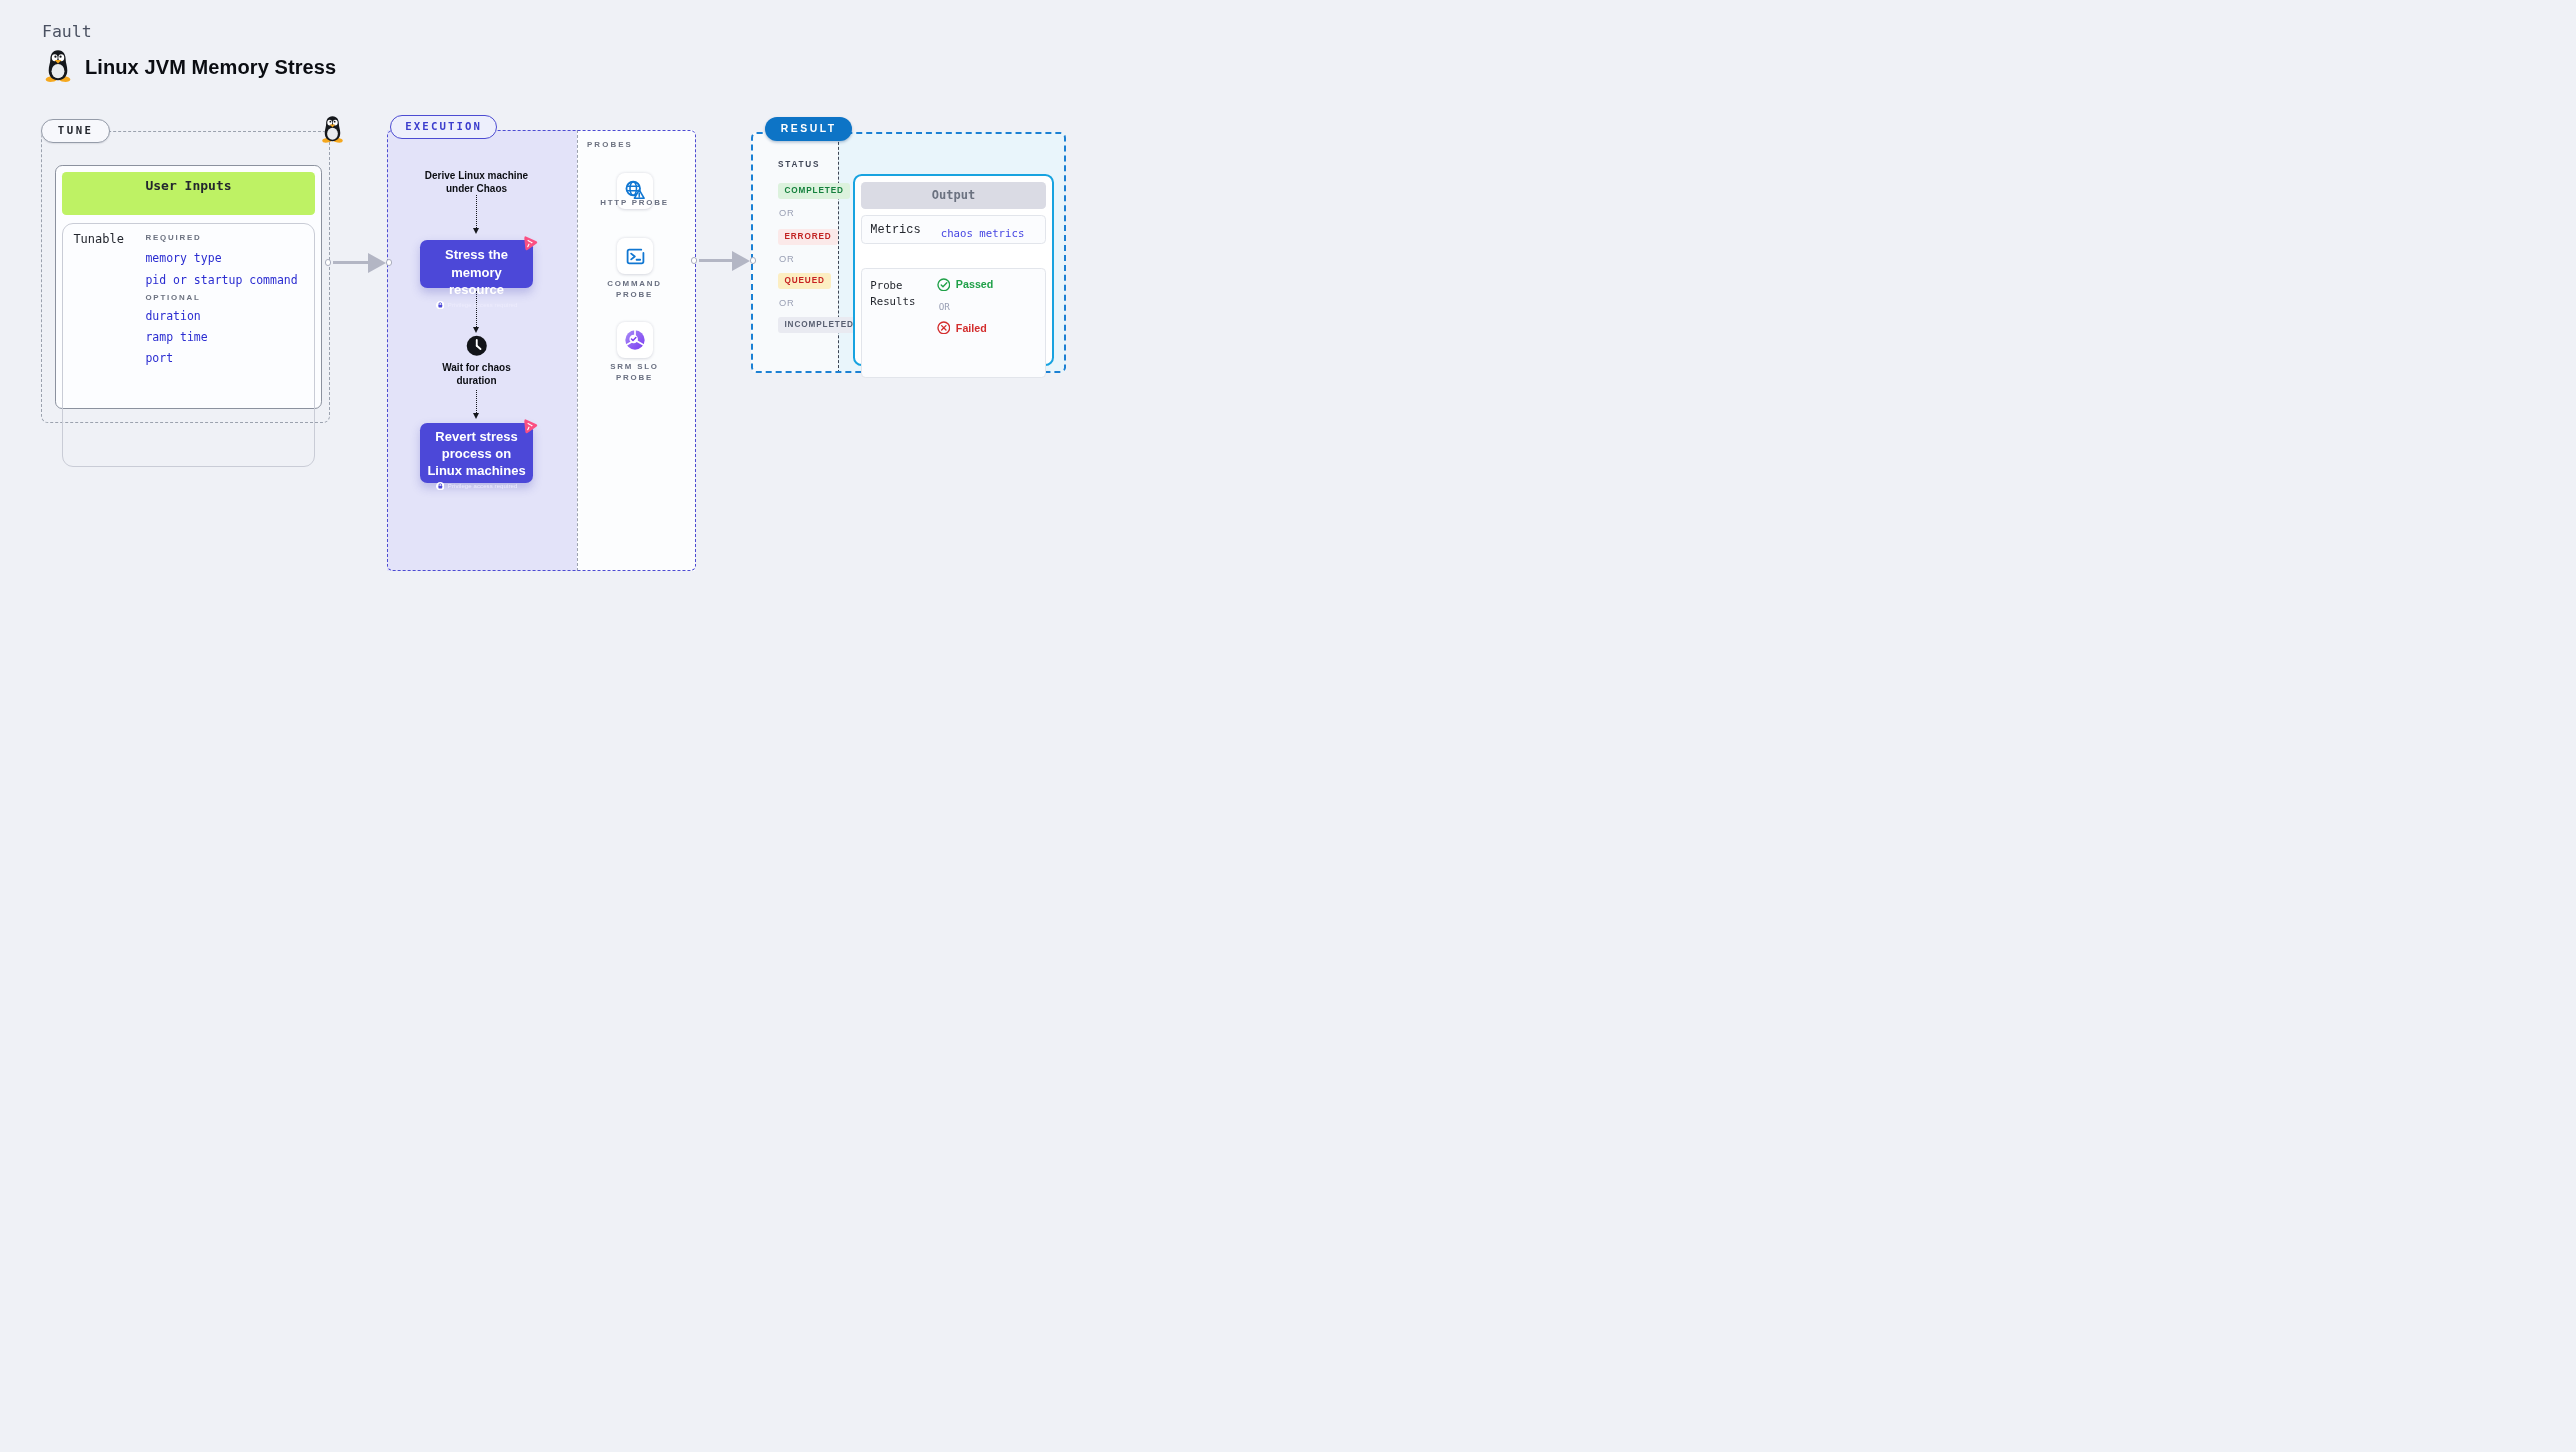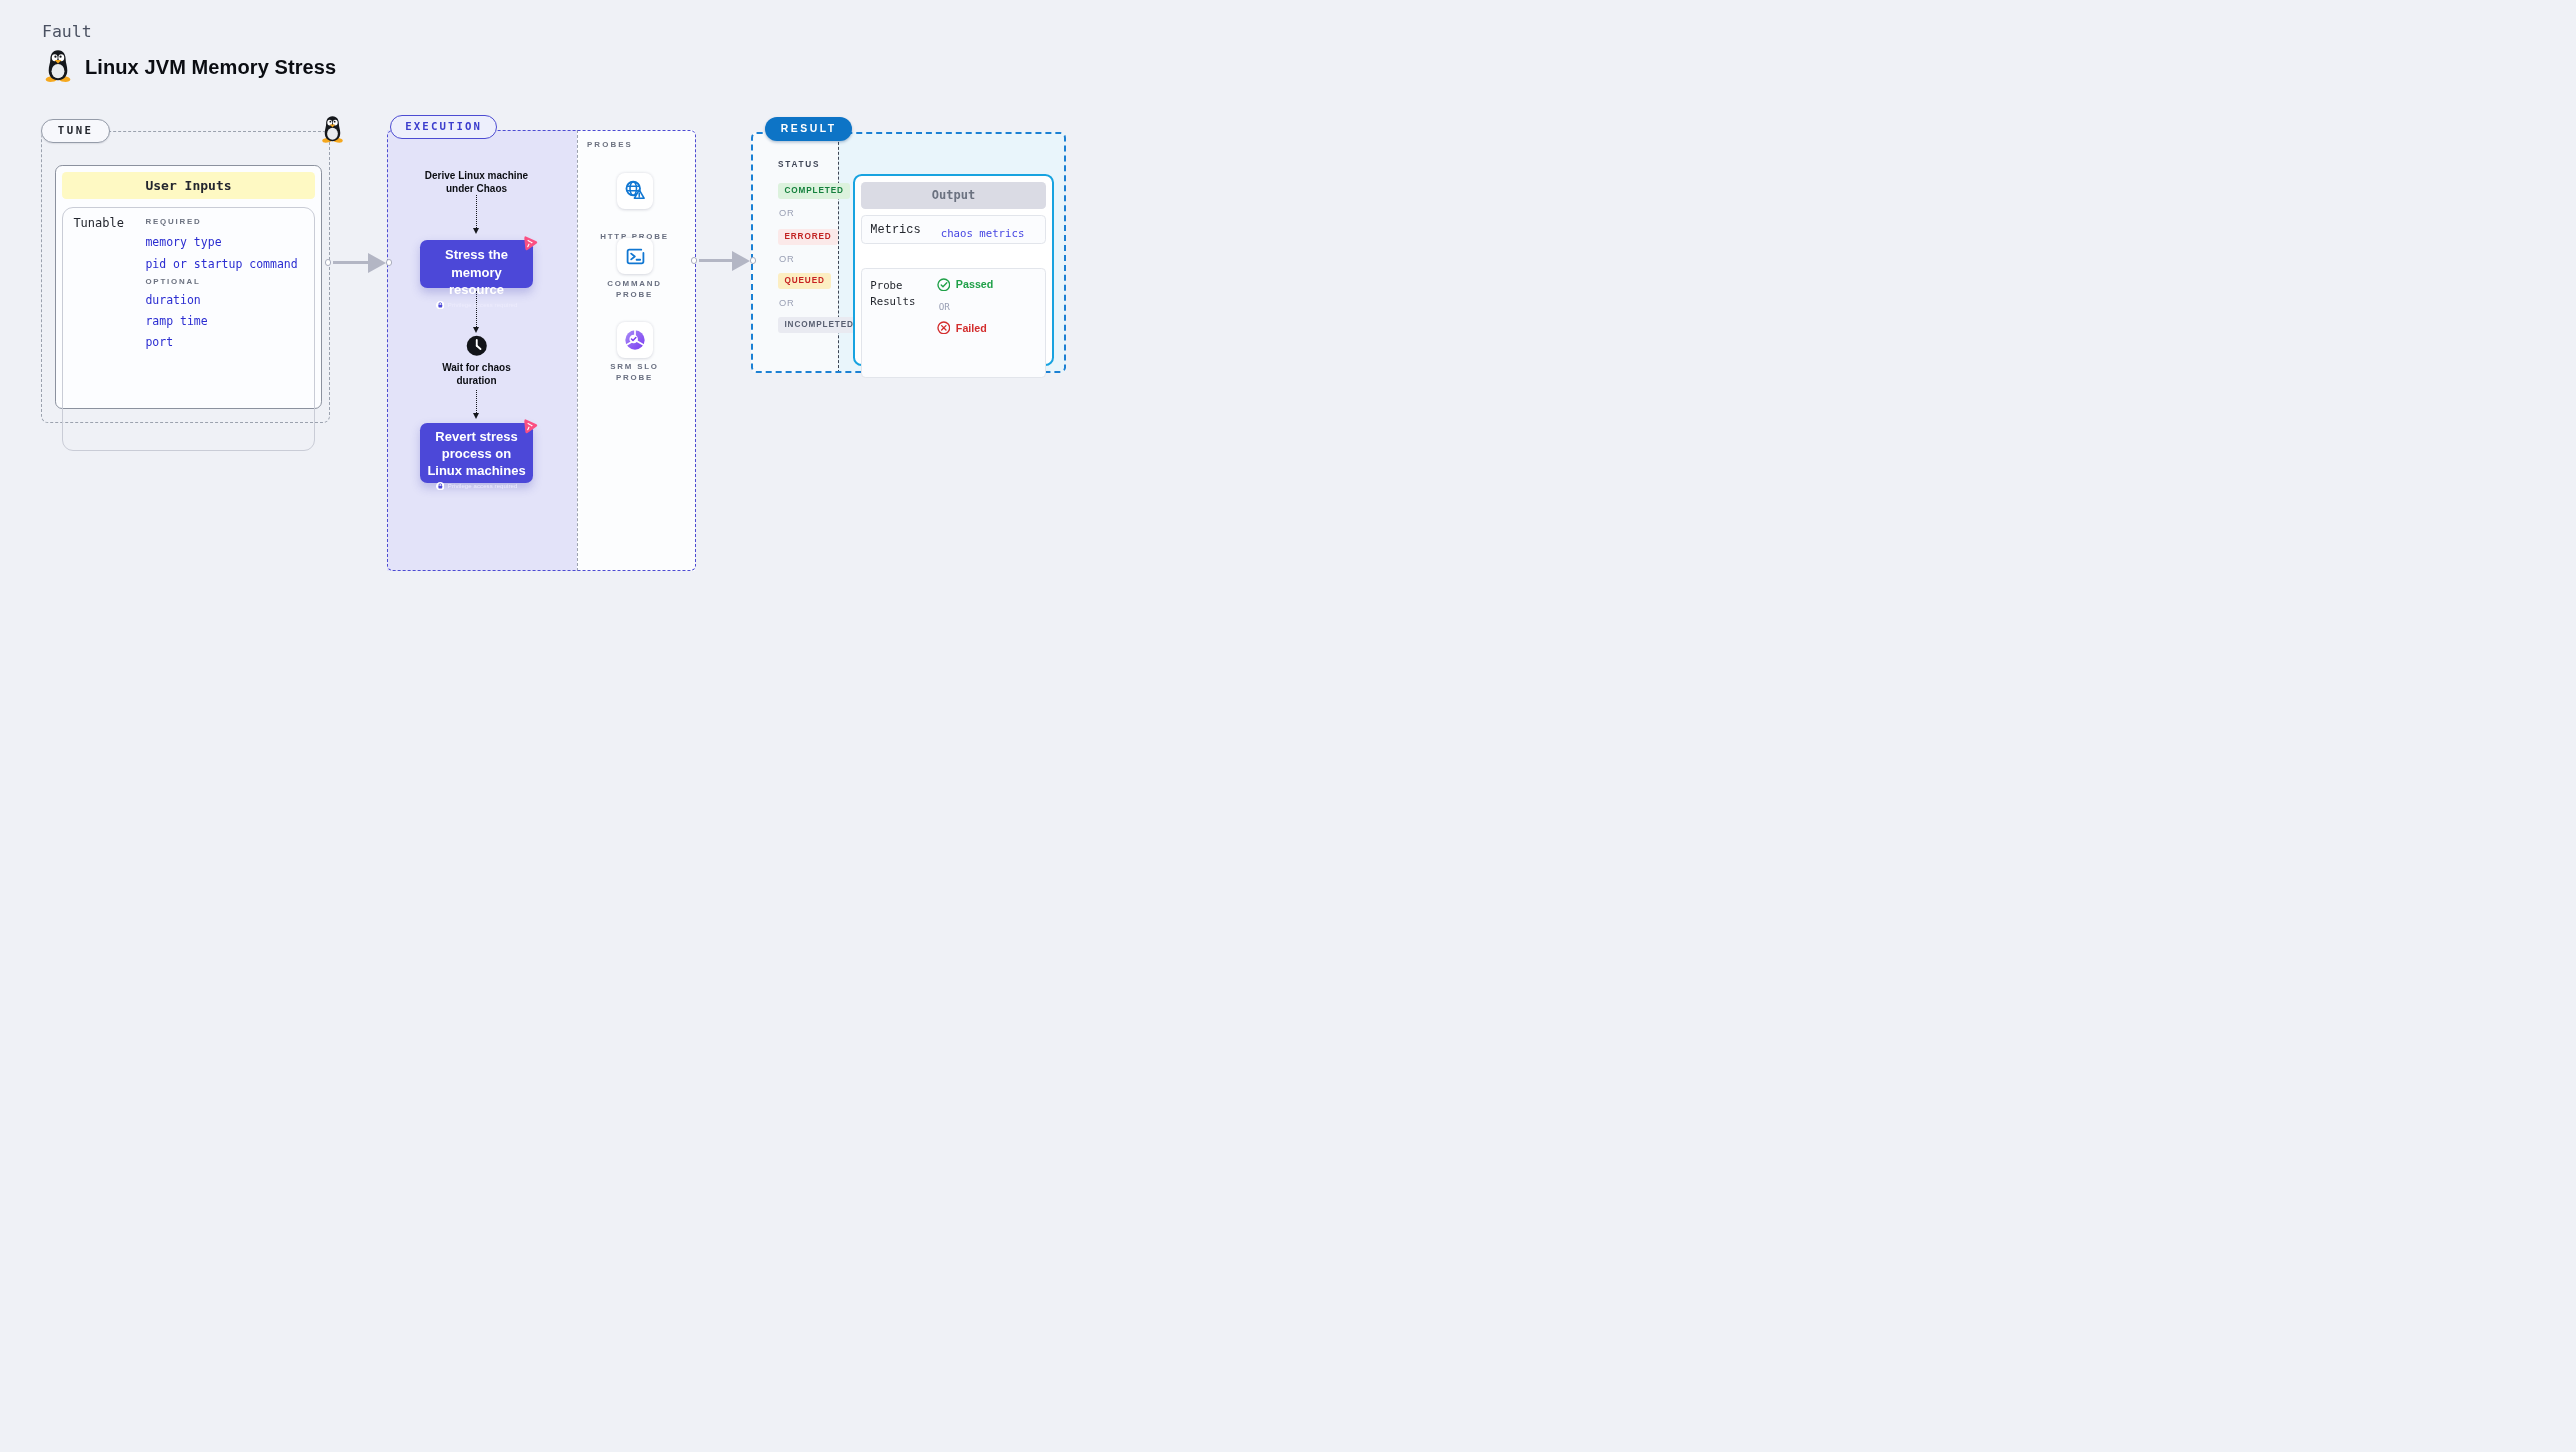--- a/index.html
+++ b/index.html
@@ -24,21 +24,21 @@
   .vdivider { position:absolute; width:0; z-index:2; }
 
   
   .tune-box { left:41px; top:131px; width:289px; height:292px; border:1.4px dashed #9ba2ae; }
   .tune-pill { left:41px; top:119px; background:#f7f8fc; border:1.8px solid #959ca9; color:#23262e;
     font-family:"DejaVu Sans Mono",monospace; box-shadow:0 0.7px 1.4px rgba(30,35,60,.12); }
   .tux-fence { position:absolute; left:320px; top:115px; width:25px; height:28px; z-index:7; }
 
   .ui-card { position:absolute; left:55px; top:165px; width:267px; height:244px; background:#fcfdff;
     border:1.4px solid #8b919e; border-radius:7.2px; padding:6.4px; z-index:5; }
-  .ui-header { height:27px; line-height:27px; background:#fef9c3; border-radius:4.3px; text-align:center;
+  .ui-header { height:43px; line-height:27px; background:#bef264; border-radius:4.3px; text-align:center;
     font-family:"DejaVu Sans Mono",monospace; font-size:13px; font-weight:700; color:#23262e; }
   .ui-body { position:relative; margin-top:7.2px; height:244px; border:1.1px solid #c9ccd6; border-radius:11px;text-align:center; }
   .tunable-label { position:absolute; left:10px; top:8.6px; font-family:"DejaVu Sans Mono",monospace;
     font-size:12px; color:#23262e; }
   .grp-label { position:absolute; left:82px; font-size:7.9px; font-weight:700; letter-spacing:1.8px; color:#6c7280; }
   .tune-link { position:absolute; left:82px; font-family:"DejaVu Sans Mono",monospace; font-size:11.5px;
     color:#2b2dd1; cursor:pointer; }
 
   
   .garrow { position:absolute; height:21.5px; z-index:8; }
@@ -230,21 +230,21 @@
   <div class="probe-card" style="top:173px;">
     <svg width="24" height="24" viewBox="0 0 34 34" fill="none">
       <circle cx="14.5" cy="13.5" r="9.6" stroke="#1177d2" stroke-width="2.6"></circle>
       <ellipse cx="14.5" cy="13.5" rx="4.6" ry="9.6" stroke="#1177d2" stroke-width="2.2"></ellipse>
       <path d="M5.6 10.4 H23.4 M5.3 16.6 H23.7" stroke="#1177d2" stroke-width="2.2"></path>
       <path d="M23 15.5 L29.8 27.2 H16.2 Z" fill="#ffffff" stroke="#1177d2" stroke-width="2.3" stroke-linejoin="round"></path>
       <path d="M23 19.8 v3.4" stroke="#1177d2" stroke-width="2.2" stroke-linecap="round"></path>
       <circle cx="23" cy="25.3" r="1.25" fill="#1177d2"></circle>
     </svg>
   </div>
-  <div class="probe-label" style="top:232px;">HTTP PROBE</div>
+  <div class="probe-label" style="top:198px;">HTTP PROBE</div>
 
   <div class="probe-card" style="top:238px;">
     <svg width="23" height="23" viewBox="0 0 32 32" fill="none">
       <path d="M24 6.5 H7.5 a2.5 2.5 0 0 0 -2.5 2.5 V23 a2.5 2.5 0 0 0 2.5 2.5 H24.5 a2.5 2.5 0 0 0 2.5 -2.5 V11" stroke="#1177d2" stroke-width="2.5" stroke-linecap="round"></path>
       <path d="M10 12 l5 4 l-5 4" stroke="#1177d2" stroke-width="2.5" stroke-linecap="round" stroke-linejoin="round"></path>
       <path d="M17.5 20.5 h5" stroke="#1177d2" stroke-width="2.5" stroke-linecap="round"></path>
     </svg>
   </div>
   <div class="probe-label" style="top:279px;">COMMAND PROBE</div>
 

